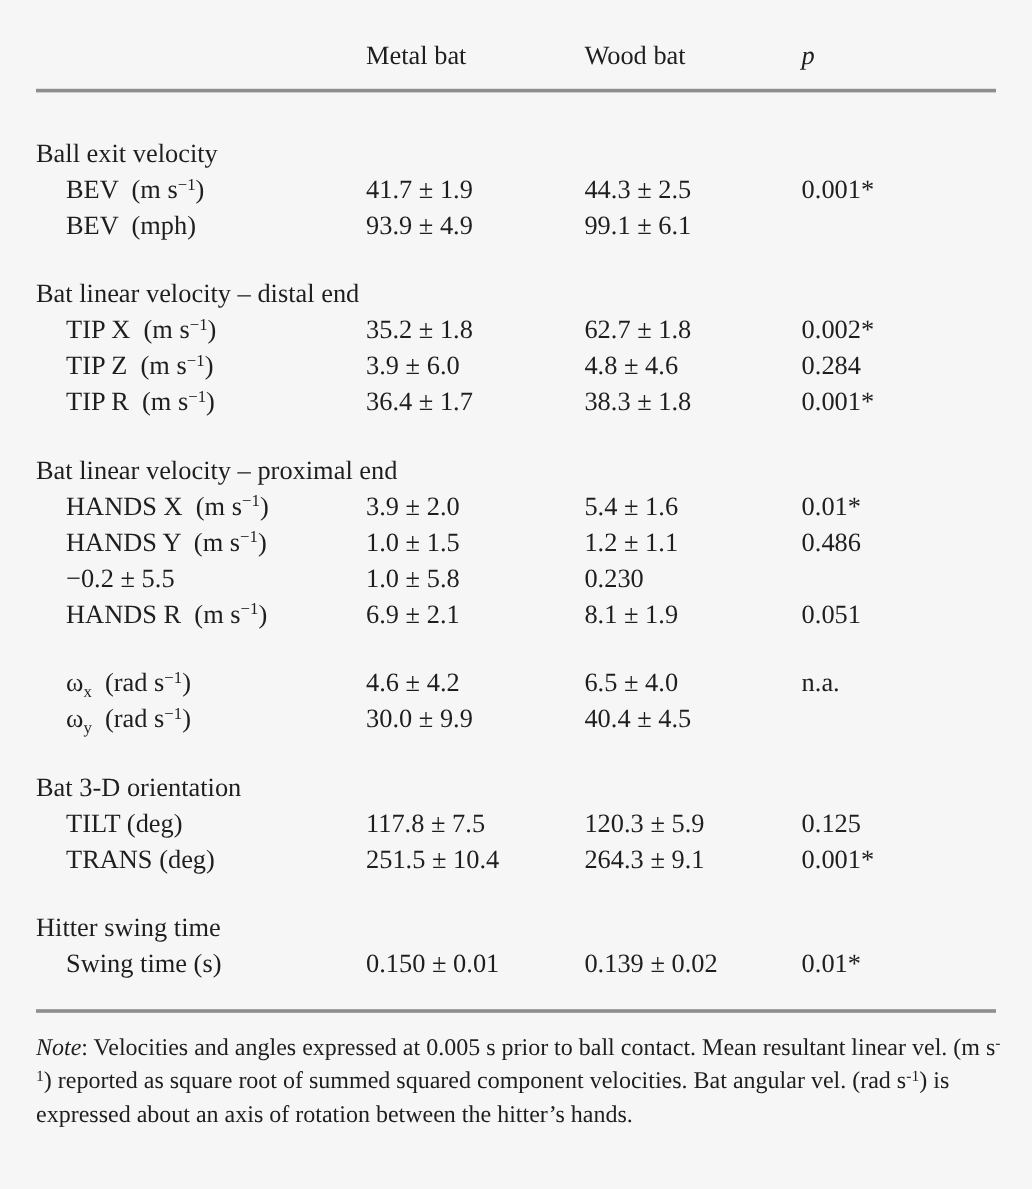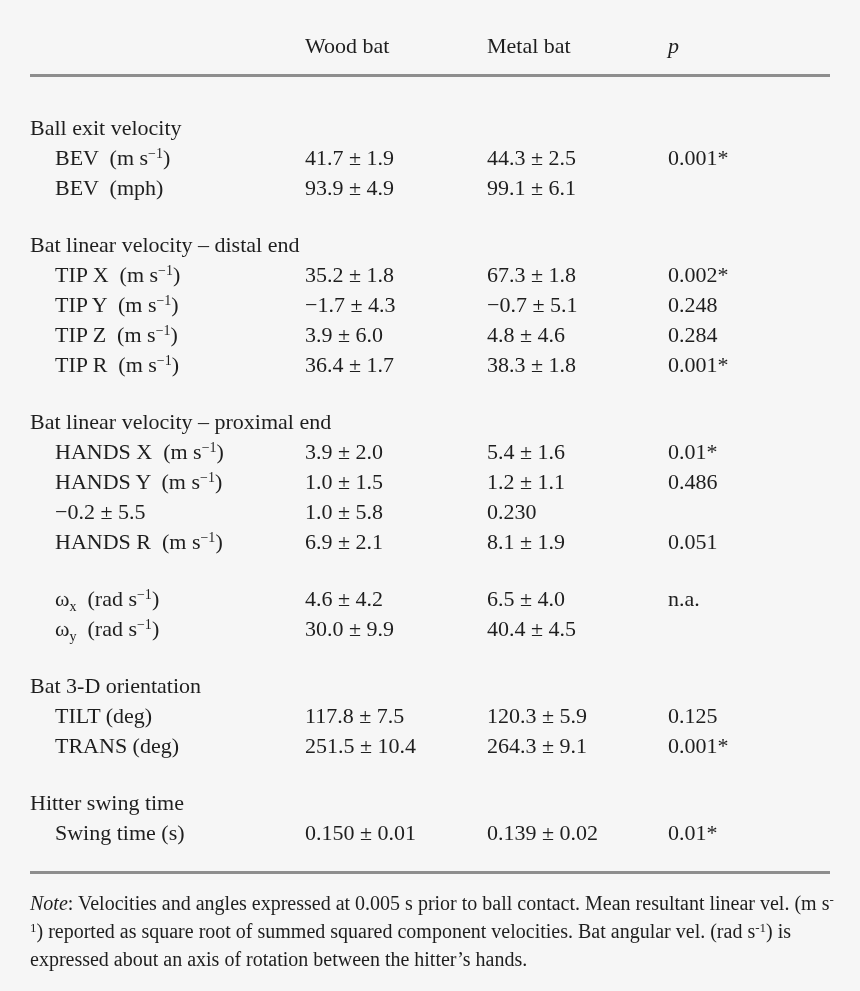--- a/index.html
+++ b/index.html
@@ -27,22 +27,22 @@
   .note .normal{font-style:normal}
 </style>
 </head>
 <body>
 
 <div class="page">
   <div class="table-wrap">
 
     <div class="header-row">
       <div class="cell"></div>
+      <div class="cell">Metal bat</div>
       <div class="cell">Wood bat</div>
-      <div class="cell">Metal bat</div>
       <div class="cell italic">p</div>
     </div>
 
     <div class="rule"></div>
 
     <div class="tbody">
         <div class="section">
           <div class="section-title">Ball exit velocity</div>
           <div class="row">
             <div class="cell"><span>BEV  (m s</span><span class="sup">−1</span><span>)</span></div>
@@ -55,28 +55,22 @@
             <div class="cell">93.9 ± 4.9</div>
             <div class="cell">99.1 ± 6.1</div>
             <div class="cell"></div>
           </div>
         </div>
         <div class="section">
           <div class="section-title">Bat linear velocity – distal end</div>
           <div class="row">
             <div class="cell"><span>TIP X  (m s</span><span class="sup">−1</span><span>)</span></div>
             <div class="cell">35.2 ± 1.8</div>
-            <div class="cell">67.3 ± 1.8</div>
+            <div class="cell">62.7 ± 1.8</div>
             <div class="cell">0.002*</div>
-          </div>
-          <div class="row">
-            <div class="cell"><span>TIP Y  (m s</span><span class="sup">−1</span><span>)</span></div>
-            <div class="cell">−1.7 ± 4.3</div>
-            <div class="cell">−0.7 ± 5.1</div>
-            <div class="cell">0.248</div>
           </div>
           <div class="row">
             <div class="cell"><span>TIP Z  (m s</span><span class="sup">−1</span><span>)</span></div>
             <div class="cell">3.9 ± 6.0</div>
             <div class="cell">4.8 ± 4.6</div>
             <div class="cell">0.284</div>
           </div>
           <div class="row">
             <div class="cell"><span>TIP R  (m s</span><span class="sup">−1</span><span>)</span></div>
             <div class="cell">36.4 ± 1.7</div>

